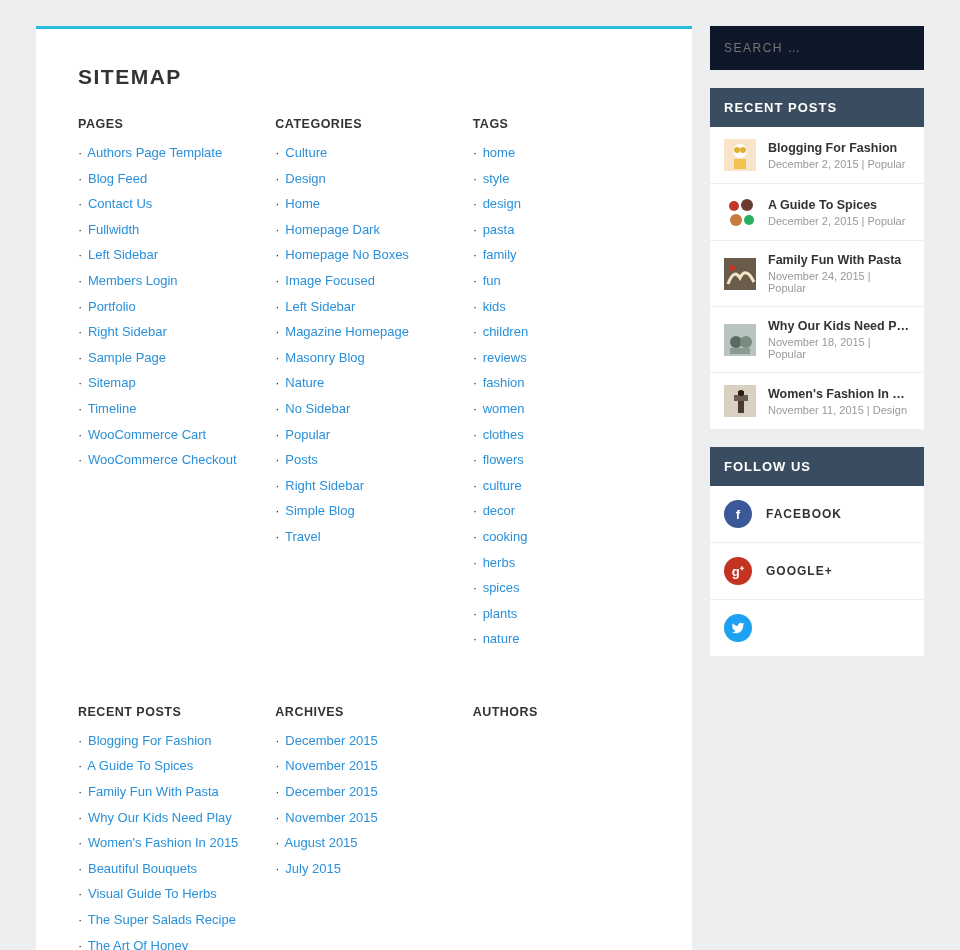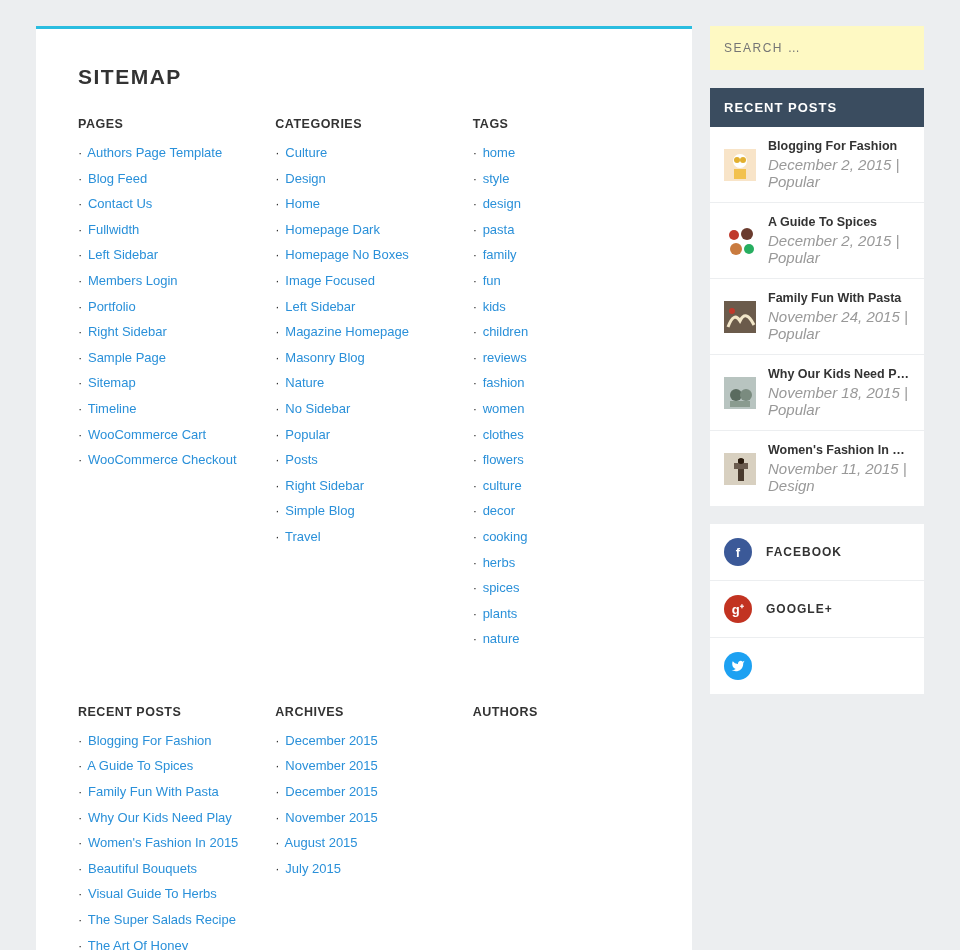--- a/index.html
+++ b/index.html
@@ -44,21 +44,21 @@
     line-height: 1.2;
     color: #333;
     margin-bottom: 10px;
     white-space: nowrap;
   }
   ul.link-list li .bullet { color: #333; margin-right: 2px; }
   ul.link-list li a { color: #2a90d9; text-decoration: none; }
   .block2 { margin-top: 48px; }
   .sidebar { width: 214px; display: flex; flex-direction: column; gap: 18px; }
   .search {
-    background: #fef9c3;
+    background: #0f172a;
     height: 44px;
     display: flex;
     align-items: center;
     padding: 0 14px;
   }
   .search input {
     border: none;
     outline: none;
     font-size: 12px;
     letter-spacing: 1.5px;
@@ -92,21 +92,21 @@
   .post-text { flex: 1; min-width: 0; }
   .post-title {
     font-size: 12.5px;
     font-weight: 700;
     color: #333;
     margin-bottom: 3px;
     white-space: nowrap;
     overflow: hidden;
     text-overflow: ellipsis;
   }
-  .post-meta { font-size: 15px; color: #999; font-style: italic; }
+  .post-meta { font-size: 11px; color: #999; }
   .follow-list { }
   .follow-item {
     display: flex;
     align-items: center;
     gap: 14px;
     padding: 14px 14px;
     border-bottom: 1px solid #eceef0;
   }
   .follow-item:last-child { border-bottom: none; }
   .social-icon {
@@ -303,20 +303,21 @@
             </div>
             <div class="post-text">
               <div class="post-title">Women's Fashion In 2015</div>
               <div class="post-meta">November 11, 2015 | Design</div>
             </div>
           </div>
         </div>
     </div>
 
     <div class="widget">
+      <div class="widget-header">FOLLOW US</div>
       <div class="follow-list" id="follow-list">
           <div class="follow-item">
             <div class="social-icon fb">f</div>
             <span class="follow-label"><span>FACEBOOK</span></span>
           </div>
           <div class="follow-item">
             <div class="social-icon gp">g⁺</div>
             <span class="follow-label"><span>GOOGLE+</span></span>
           </div>
           <div class="follow-item">

